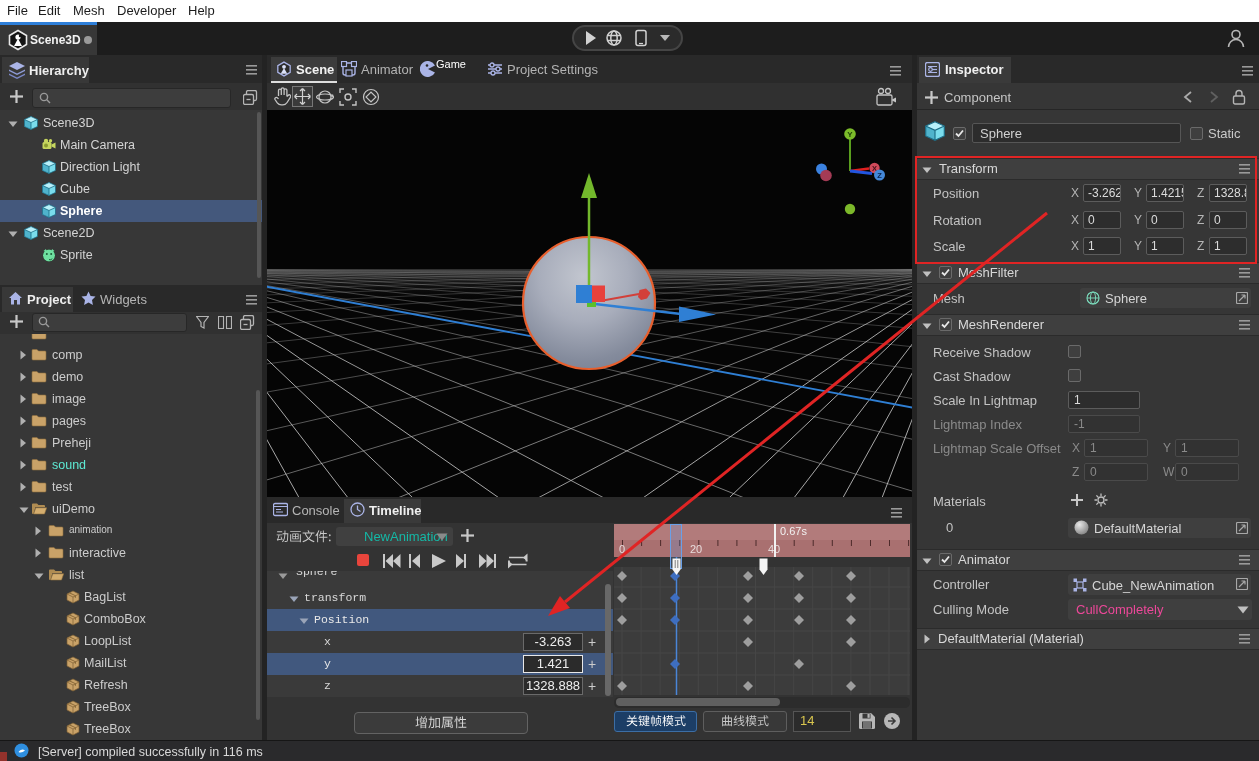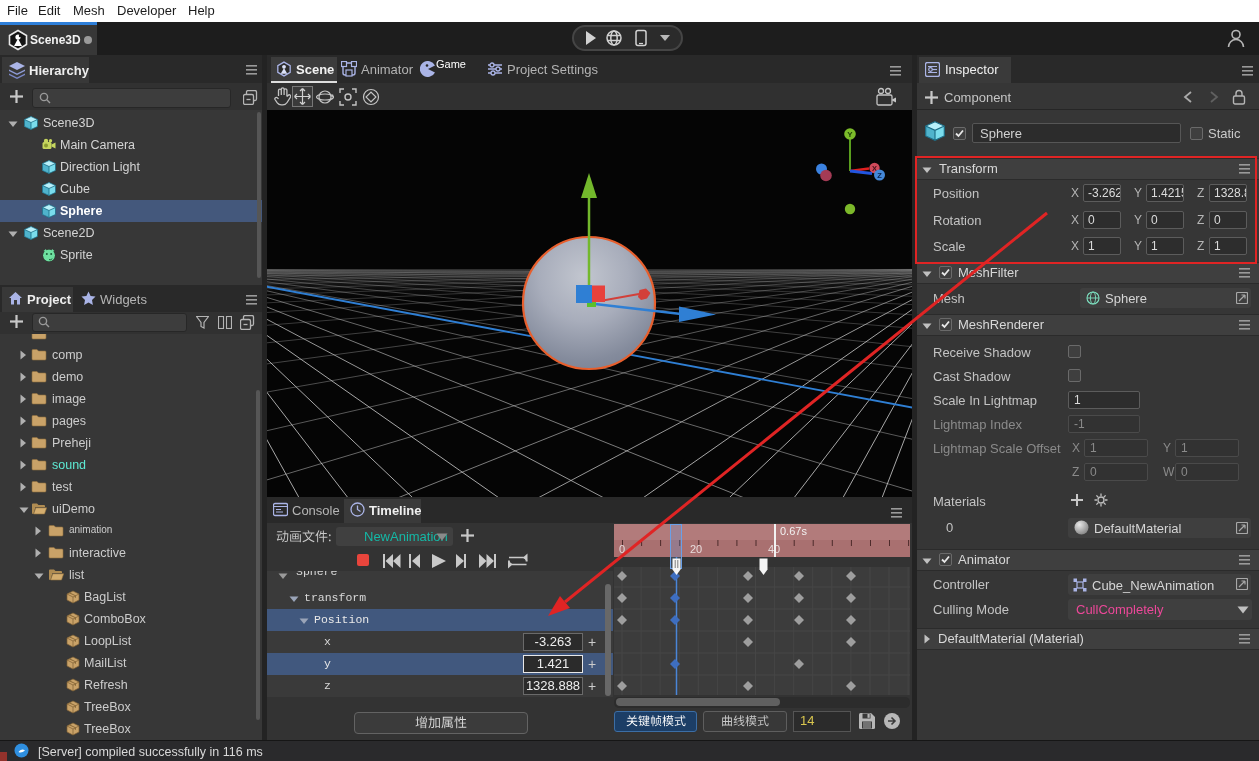--- a/index.html
+++ b/index.html
@@ -652,21 +652,21 @@
       <path d="M5 9 h6 M8.5 5.5 L12 9 L8.5 12.5" stroke="#3a3a3a" stroke-width="1.6" fill="none"></path>
     </svg>
 <div class="abs" style="left:917px;top:55px;width:342px;height:28px;background:#292929"></div>
 <div class="abs" style="left:919px;top:57px;width:92px;height:26px;background:#3a3a3a"></div>
 <svg class="abs" style="left:925px;top:62px" width="15" height="15" viewBox="0 0 15 15">
 <rect x="0.5" y="0.5" width="14" height="14" rx="2" fill="none" stroke="#aab4e6" stroke-width="1.3"></rect>
 <path d="M3 4.5 H12 M3 10.5 H12" stroke="#aab4e6" stroke-width="1.2"></path>
 <circle cx="5.5" cy="7.5" r="1.8" fill="none" stroke="#aab4e6" stroke-width="1.2"></circle>
 <path d="M7.3 7.5 H12" stroke="#aab4e6" stroke-width="1.2"></path>
     </svg>
-<div class="txt" style="left:945px;top:62px;font-size:13px;font-weight:normal;color:#f0f0f0">Inspector</div>
+<div class="txt" style="left:945px;top:62px;font-size:13px;font-weight:bold;color:#f0f0f0">Inspector</div>
 <svg class="abs" style="left:1242px;top:66px" width="11" height="10">
       <use href="#ham"></use>
     </svg>
 <div class="abs" style="left:917px;top:83px;width:342px;height:657px;background:#363636"></div>
 <svg class="abs" style="left:925px;top:91px" width="13" height="13">
       <use href="#plus"></use>
     </svg>
 <div class="txt" style="left:944px;top:90px;font-size:13px;color:#c5c5c5">Component</div>
 <svg class="abs" style="left:1183px;top:91px" width="10" height="12" viewBox="0 0 10 12">
       <path d="M8 1 L2 6 L8 11" fill="none" stroke="#aaaaaa" stroke-width="1.8"></path>

